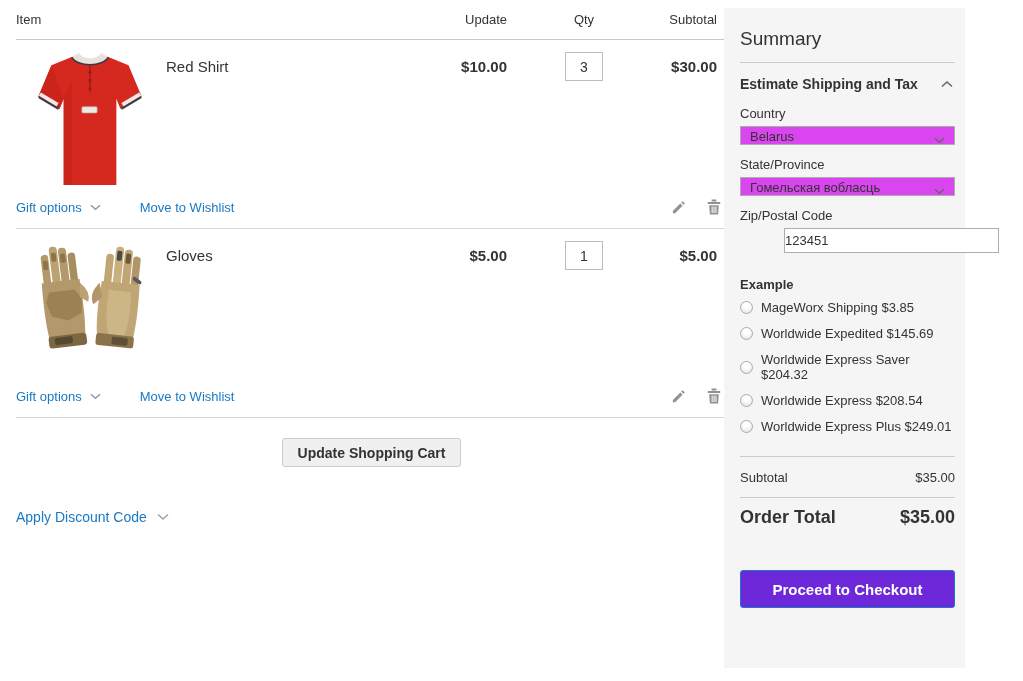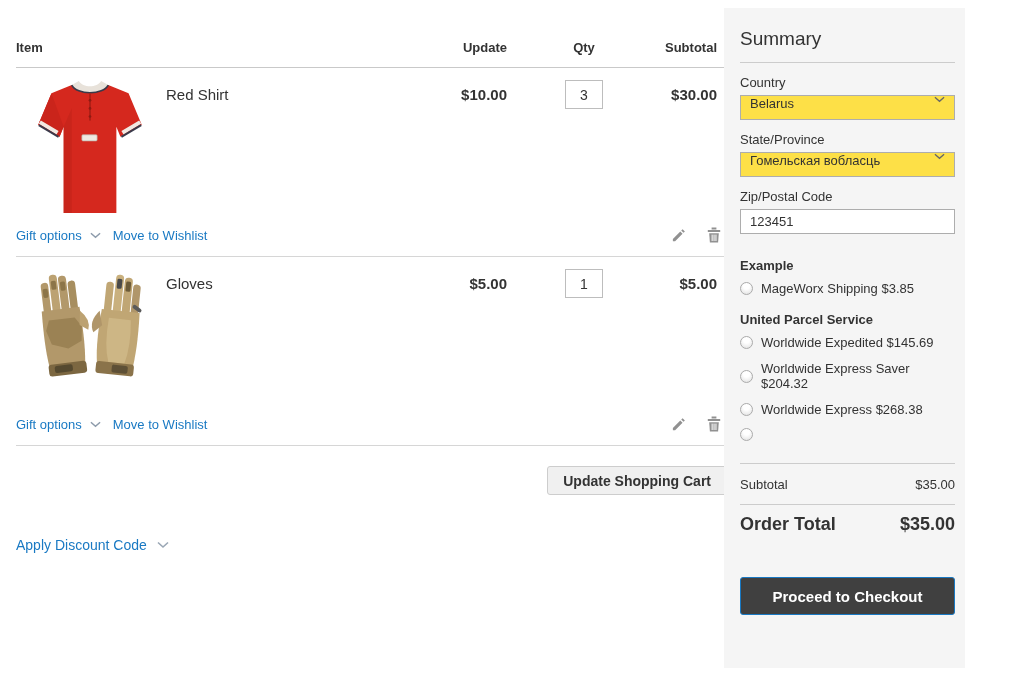--- a/index.html
+++ b/index.html
@@ -3,86 +3,86 @@
 <meta charset="utf-8">
 <style>
   * { margin:0; padding:0; box-sizing:border-box; }
   html,body { width:1023px; height:681px; background:#fff;
     font-family:"Liberation Sans","DejaVu Sans",sans-serif; color:#333; }
   body { position:relative; overflow:hidden; }
 
   
   .cart { position:absolute; left:16px; top:0; width:711px; }
 
-  .cart-header { display:flex; align-items:flex-end; height:68px;
-    border-bottom:1px solid #c9c9c9; padding-bottom:12px; font-size:13px; font-weight:bold; }
+  .cart-header { display:flex; align-items:flex-end; height:40px;
+    border-bottom:1px solid #c9c9c9; padding-bottom:12px; font-size:13px; font-weight:normal; }
   .col-product { flex:1; }
   .col-price   { width:140px; text-align:right; }
   .col-qty     { width:154px; text-align:center; }
   .col-subtotal{ width:66px; text-align:right; padding-right:10px; }
   .cart-header .col-subtotal { width:160px; margin-left:-94px; }
 
   .cart-item { border-bottom:1px solid #d6d6d6; }
   .item-main { display:flex; padding-top:10px; min-height:152px; }
   .product-cell { flex:1; display:flex; }
   .product-photo { width:148px; display:flex; justify-content:center; }
   .product-name { font-size:15px; padding-top:8px; padding-left:2px; }
   .price-cell { width:140px; text-align:right; font-size:15px; font-weight:bold; padding-top:8px; }
   .qty-cell { width:154px; text-align:center; padding-top:2px; }
   .qty-input { width:38px; height:29px; border:1px solid #bdbdbd; background:#fff;
     text-align:center; font-size:14px; font-family:inherit; color:#333; }
   .subtotal-cell { width:66px; text-align:right; padding-right:10px;
     font-size:15px; font-weight:bold; padding-top:8px; }
 
-  .item-actions { display:flex; align-items:center; padding:6px 4px 12px 0; }
+  .item-actions { display:flex; align-items:center; padding:6px 4px 12px 0;gap:27px; }
   .gift-options { display:flex; align-items:center; gap:8px; font-size:13px;
     color:#1979c3; cursor:pointer; }
   .wishlist-link { font-size:13px; color:#1979c3; margin-left:12px; cursor:pointer; text-decoration:none; }
   .action-icons { margin-left:auto; display:flex; gap:18px; align-items:center; }
   .icon-btn { width:18px; height:18px; cursor:pointer; display:flex; align-items:center; justify-content:center; }
 
-  .cart-footer { display:flex; justify-content:flex-end; padding-top:20px; }
+  .cart-footer { display:flex; justify-content:center; padding-top:20px; }
   .btn-secondary { background:#f0f0f0; border:1px solid #cdcdcd; border-radius:3px;
     color:#333; font-size:14px; font-weight:bold; font-family:inherit;
     padding:6px 15px; height:29px; cursor:pointer; }
 
   .discount-row { display:flex; align-items:center; gap:10px; margin-top:42px;
     font-size:14px; color:#1979c3; cursor:pointer; }
 
   
   .summary { position:absolute; left:724px; top:8px; width:241px; height:660px;
     background:#f5f5f5; padding:12px 10px 0 16px; }
   .summary-title { font-size:19px; font-weight:300; color:#333; padding:8px 0 12px 0; }
   .summary-divider { border-top:1px solid #cccccc; }
   .estimate-header { display:flex; align-items:center; justify-content:space-between;
     padding:13px 2px 2px 0; cursor:pointer; }
   .estimate-title { font-size:14px; font-weight:bold; }
   .form-label { font-size:13px; font-weight:normal; margin:12px 0 5px 0; }
-  .select-box { height:25px; background:#fde047; border:1px solid #adadad;
-    display:flex; align-items:flex-start; font-size:13px; padding:0 9px; cursor:pointer; }
+  .select-box { height:19px; background:#d946ef; border:1px solid #adadad;
+    display:flex; align-items:flex-end; font-size:13px; padding:0 9px; cursor:pointer; }
   .select-box .val { flex:1; overflow:hidden; white-space:nowrap; }
   .text-input { width:100%; height:25px; background:#fff; border:1px solid #adadad;
-    font-size:13px; font-family:inherit; color:#333; padding:0 9px; }
+    font-size:13px; font-family:inherit; color:#333; padding:0 0;margin-left:44px; }
 
   .ship-methods { margin-top:24px; }
   .ship-group-title { font-size:13px; font-weight:bold; margin:10px 0 3px 0; }
   .ship-option { display:flex; align-items:center; gap:8px; padding:5px 0 6px 0;
     font-size:13px; cursor:pointer; }
   .radio { width:13px; height:13px; border-radius:50%; border:1px solid #ababab;
     background:radial-gradient(circle at 50% 30%, #ffffff 30%, #dedede 100%); flex:0 0 13px; }
   .ship-option label { cursor:pointer; }
 
   .totals { margin-top:16px; }
   .totals-row { display:flex; justify-content:space-between; font-size:13px; padding:5px 0 6px 0; }
   .totals-block { padding:8px 0 6px 0; }
   .order-total-row { display:flex; justify-content:space-between;
     font-size:18px; font-weight:bold; padding:9px 0 10px 0; }
 
   .btn-primary { display:block; width:100%; margin-top:32px; height:38px;
-    background:#404040; border:1px solid #1979c3; border-radius:3px;
+    background:#6d28d9; border:1px solid #1979c3; border-radius:3px;
     color:#fff; font-size:15px; font-weight:bold; font-family:inherit; cursor:pointer; }
 
   svg { display:block; }
 </style>
 </head>
 <body>
 
 <div class="cart">
 
   <div class="cart-header">
@@ -229,20 +229,26 @@
     <svg width="12" height="8" viewBox="0 0 12 7">
         <path d="M1 1l5 4.5L11 1" fill="none" stroke="#9aa7b5" stroke-width="1.6"></path>
       </svg>
   </div>
 </div>
 
 <div class="summary">
   <div class="summary-title">Summary</div>
   <div class="summary-divider"></div>
 
+  <div class="estimate-header">
+    <span class="estimate-title">Estimate Shipping and Tax</span>
+    <svg width="12" height="8" viewBox="0 0 12 7">
+        <path d="M1 6l5-4.5L11 6" fill="none" stroke="#666" stroke-width="1.5"></path>
+      </svg>
+  </div>
 
   <div class="form-label">Country</div>
   <div class="select-box">
     <span class="val">Belarus</span>
     <svg width="11" height="7" viewBox="0 0 12 7">
         <path d="M1 1l5 4.5L11 1" fill="none" stroke="#666" stroke-width="1.4"></path>
       </svg>
   </div>
 
   <div class="form-label">State/Province</div>
@@ -256,35 +262,35 @@
   <div class="form-label">Zip/Postal Code</div>
   <input class="text-input" type="text" value="123451" style="">
 
   <div class="ship-methods">
     <div class="ship-group-title">Example</div>
     <div class="ship-option">
       <span class="radio"></span>
       <label>MageWorx Shipping $3.85</label>
     </div>
 
-    <div class="ship-group-title">United Parcel Service</div>
     <div class="ship-option">
       <span class="radio"></span>
       <label>Worldwide Expedited $145.69</label>
     </div>
     <div class="ship-option">
       <span class="radio"></span>
       <label>Worldwide Express Saver $204.32</label>
     </div>
     <div class="ship-option">
       <span class="radio"></span>
-      <label>Worldwide Express $268.38</label>
-    </div>
-    <div class="ship-option">
-      <span class="radio"></span>
+      <label>Worldwide Express $208.54</label>
+    </div>
+    <div class="ship-option">
+      <span class="radio"></span>
+      <label>Worldwide Express Plus $249.01</label>
     </div>
   </div>
 
   <div class="totals">
     <div class="summary-divider"></div>
     <div class="totals-block">
       <div class="totals-row">
         <span>Subtotal</span>
         <span>$35.00</span>
       </div>

